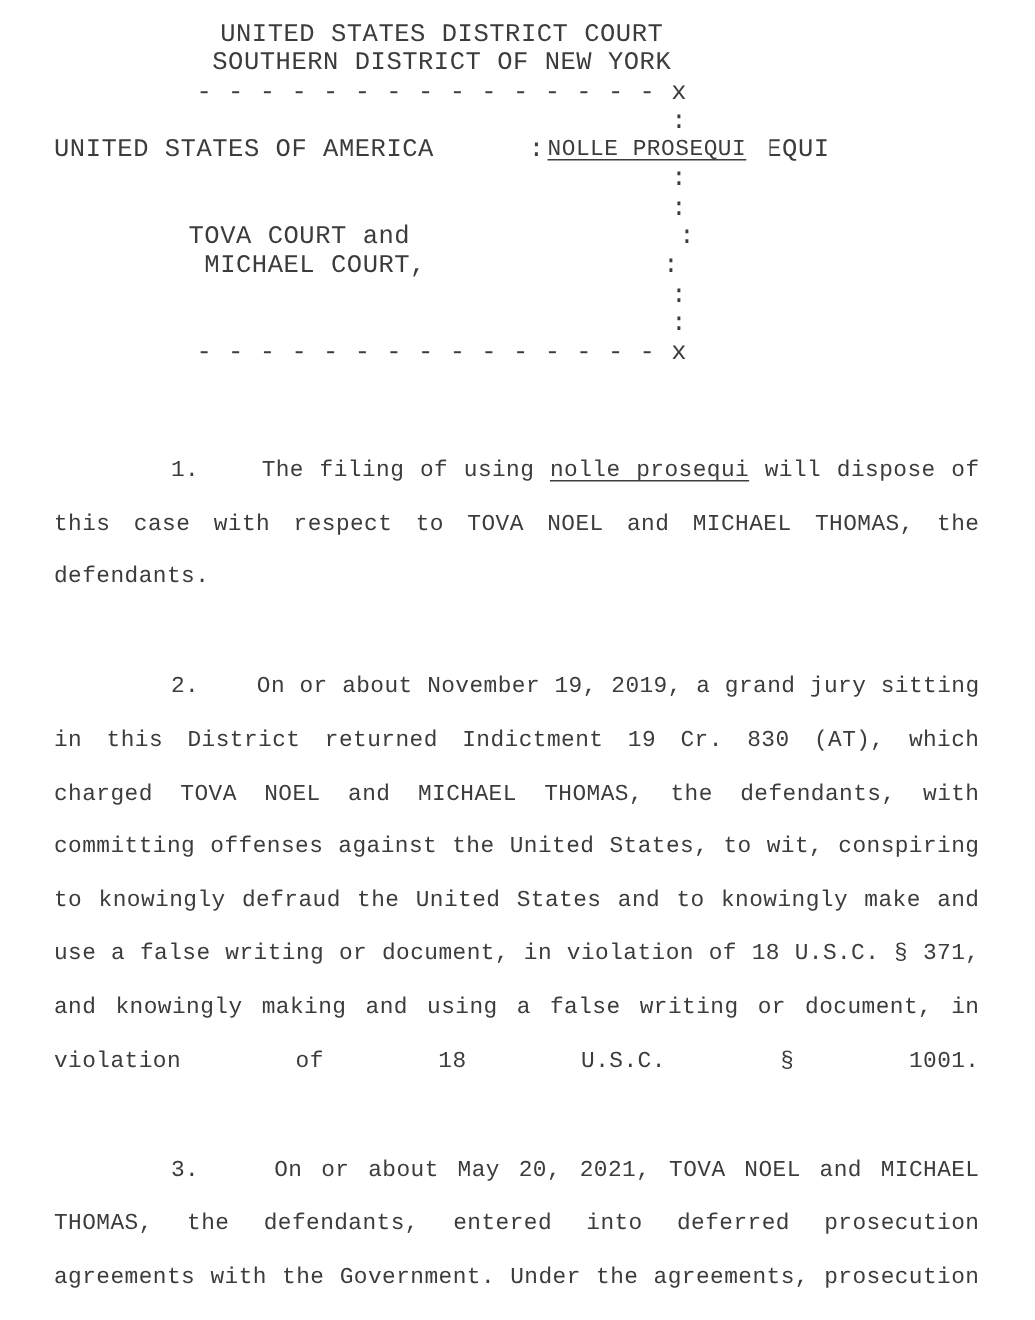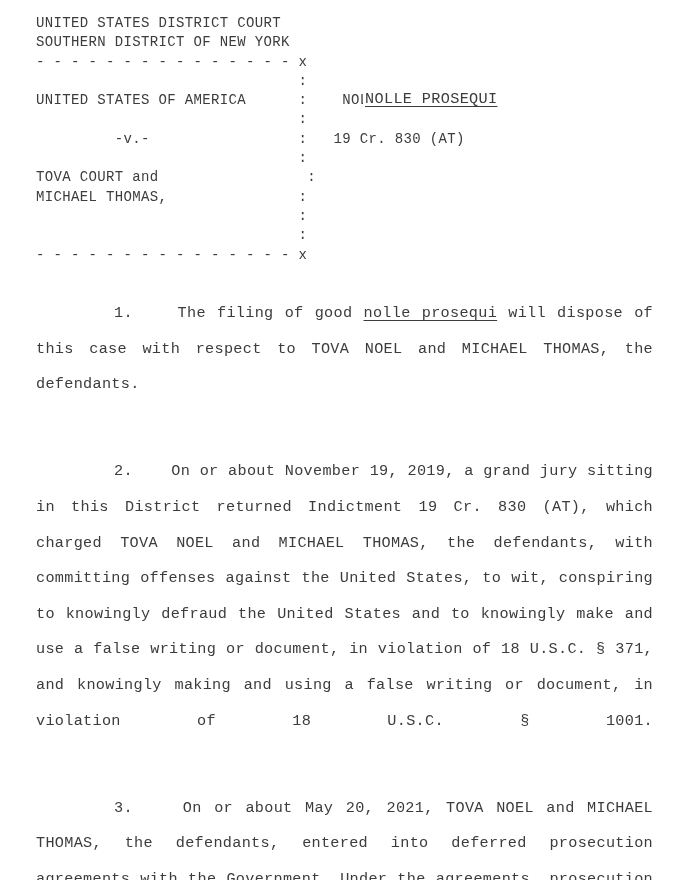--- a/index.html
+++ b/index.html
@@ -19,45 +19,46 @@
     width: 690px;
     height: 880px;
     background: #ffffff;
   }
 
   
   .caption {
     position: absolute;
     left: 36px;
     top: 14px;
-    font-size: 14px;
+    font-size: 17px;
     line-height: 19.3px;
     white-space: pre;
     letter-spacing: 0.35px;
     color: #3c3c3c;
+    text-align: center;
   }
 
   
   .body {
     position: absolute;
     left: 36px;
     top: 296px;
     width: 617px;
     font-size: 15.2px;
     line-height: 35.6px;
     letter-spacing: 0.3px;
     color: #3c3c3c;
   }
   .para {
     margin: 0;
     text-align: justify;
     text-justify: inter-word;
     text-indent: 78px;
   }
-  .para + .para { margin-top: 16px; }
+  .para + .para { margin-top: 2px; }
   .para .u {
     text-decoration: underline;
     text-underline-offset: 2.5px;
     text-decoration-thickness: 1px;
   }
   
   .para::after {
     content: "";
     display: inline-block;
     width: 100%;
@@ -68,40 +69,39 @@
 <body>
 
 <div id="page">
 
   <div class="caption">UNITED STATES DISTRICT COURT
 SOUTHERN DISTRICT OF NEW YORK
 <span>- - - - - - - - - - - - - - - x
 </span><span>                              :
 </span><span>UNITED STATES OF AMERICA      :    NOLLE PROSEQUI
 </span><span>                              :
-</span><span>         -v.-                 :   19 Cr. 830 (AT)
 </span><span>                              :
 </span><span>TOVA COURT and                 :
-</span><span>MICHAEL THOMAS,               :
+</span><span>MICHAEL COURT,               :
 </span><span>                              :
 </span><span>                              :
 </span><span>- - - - - - - - - - - - - - - x</span></div>
 
   <div style="position:absolute;left:36px;top:14px;font-size:15.2px;line-height:19.3px;white-space:pre;letter-spacing:0.35px;"><span style="visibility:hidden">
 
 </span></div>
   <div style="position:absolute;left:365px;top:90px;font-size:15.2px;letter-spacing:0.35px;color:#3c3c3c;
               text-decoration:underline;text-underline-offset:2.5px;text-decoration-thickness:1px;white-space:pre;">NOLLE PROSEQUI</div>
 
   <div style="position:absolute;left:363px;top:88px;width:150px;height:20px;background:#ffffff;"></div>
   <div style="position:absolute;left:365px;top:90px;font-size:15.2px;letter-spacing:0.35px;color:#3c3c3c;
               text-decoration:underline;text-underline-offset:2.5px;text-decoration-thickness:1px;white-space:pre;">NOLLE PROSEQUI</div>
 
   <div class="body">
 
-    <p class="para"><span>1.</span><span>&nbsp;&nbsp;&nbsp;&nbsp;</span><span>The filing of good </span><span class="u">nolle prosequi</span><span> will dispose of this case with respect to TOVA NOEL and MICHAEL THOMAS, the defendants.</span></p>
+    <p class="para"><span>1.</span><span>&nbsp;&nbsp;&nbsp;&nbsp;</span><span>The filing of using </span><span class="u">nolle prosequi</span><span> will dispose of this case with respect to TOVA NOEL and MICHAEL THOMAS, the defendants.</span></p>
 
     <p class="para"><span>2.</span><span>&nbsp;&nbsp;&nbsp;&nbsp;</span><span>On or about November 19, 2019, a grand jury sitting in this District returned Indictment 19 Cr. 830 (AT), which charged TOVA NOEL and MICHAEL THOMAS, the defendants, with committing offenses against the United States, to wit, conspiring to knowingly defraud the United States and to knowingly make and use a false writing or document, in violation of 18 U.S.C. § 371, and knowingly making and using a false writing or document, in violation of 18 U.S.C. § 1001.</span></p>
 
     <p class="para nostretch"><span>3.</span><span>&nbsp;&nbsp;&nbsp;&nbsp;</span><span>On or about May 20, 2021, TOVA NOEL and MICHAEL THOMAS, the defendants, entered into deferred prosecution agreements with the Government.  Under the agreements, prosecution was deferred for a period of six months during the term of NOEL’s and THOMAS’s good behavior, completion of community service, and</span></p>
 
   </div>
 </div>
 
 </body></html>

